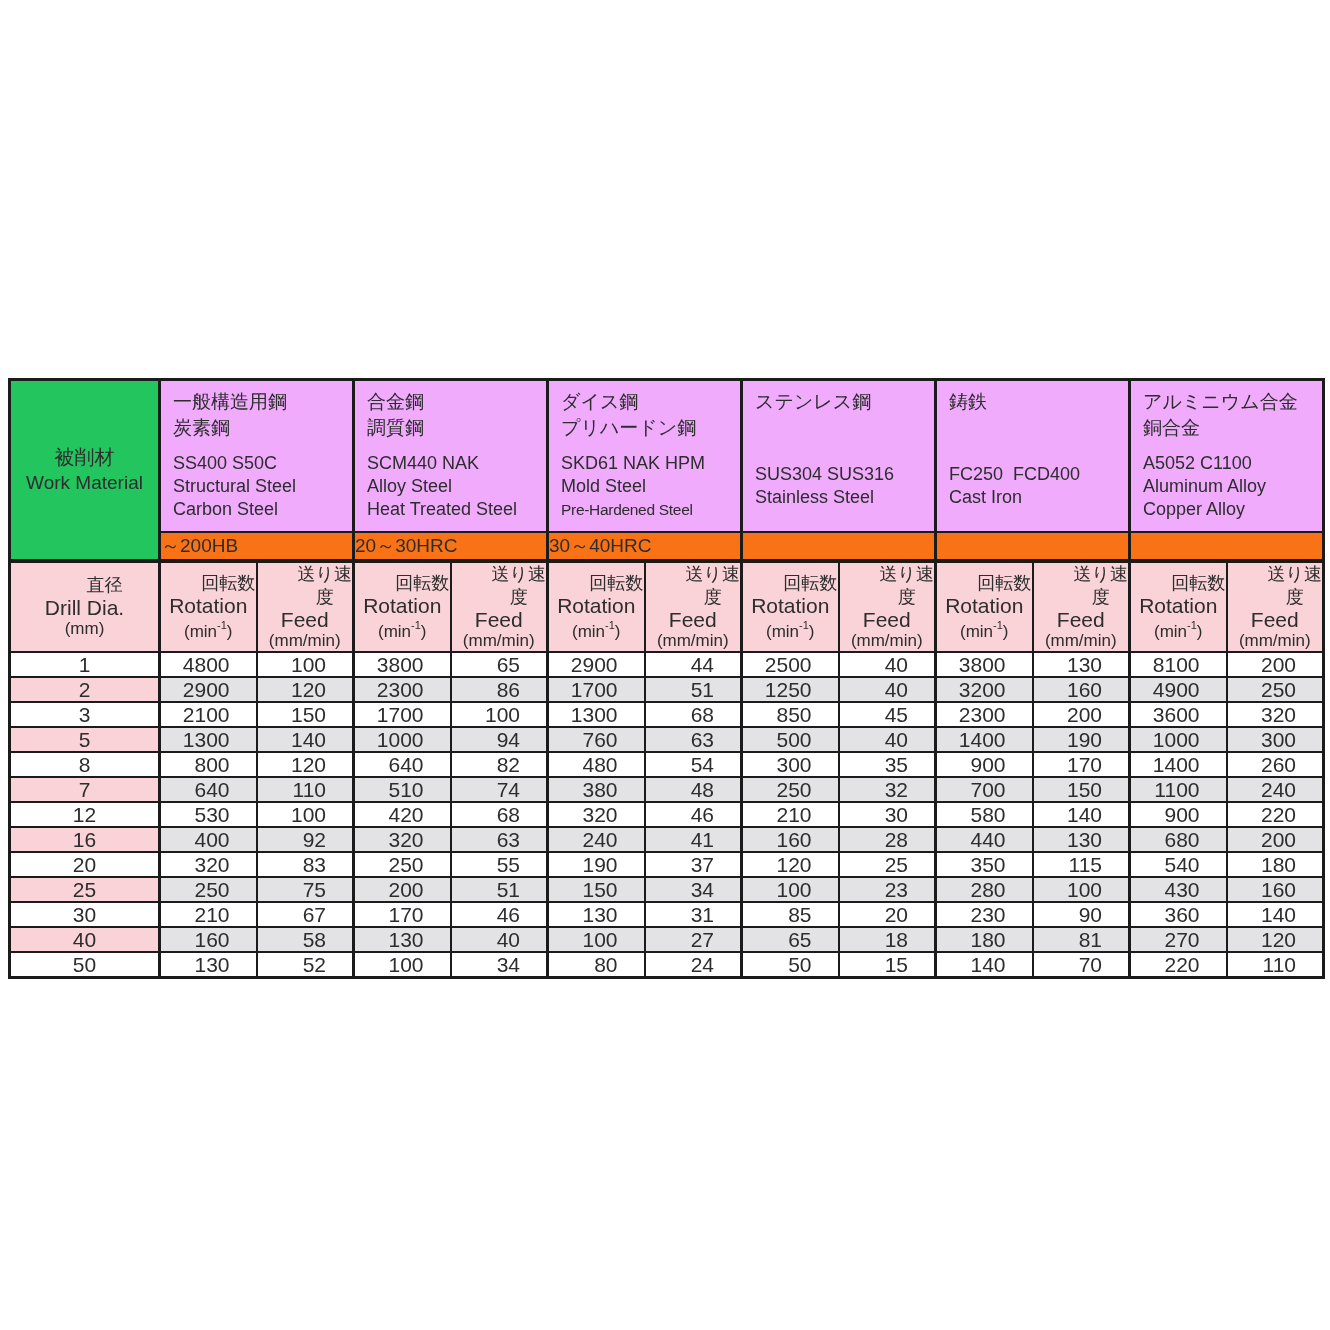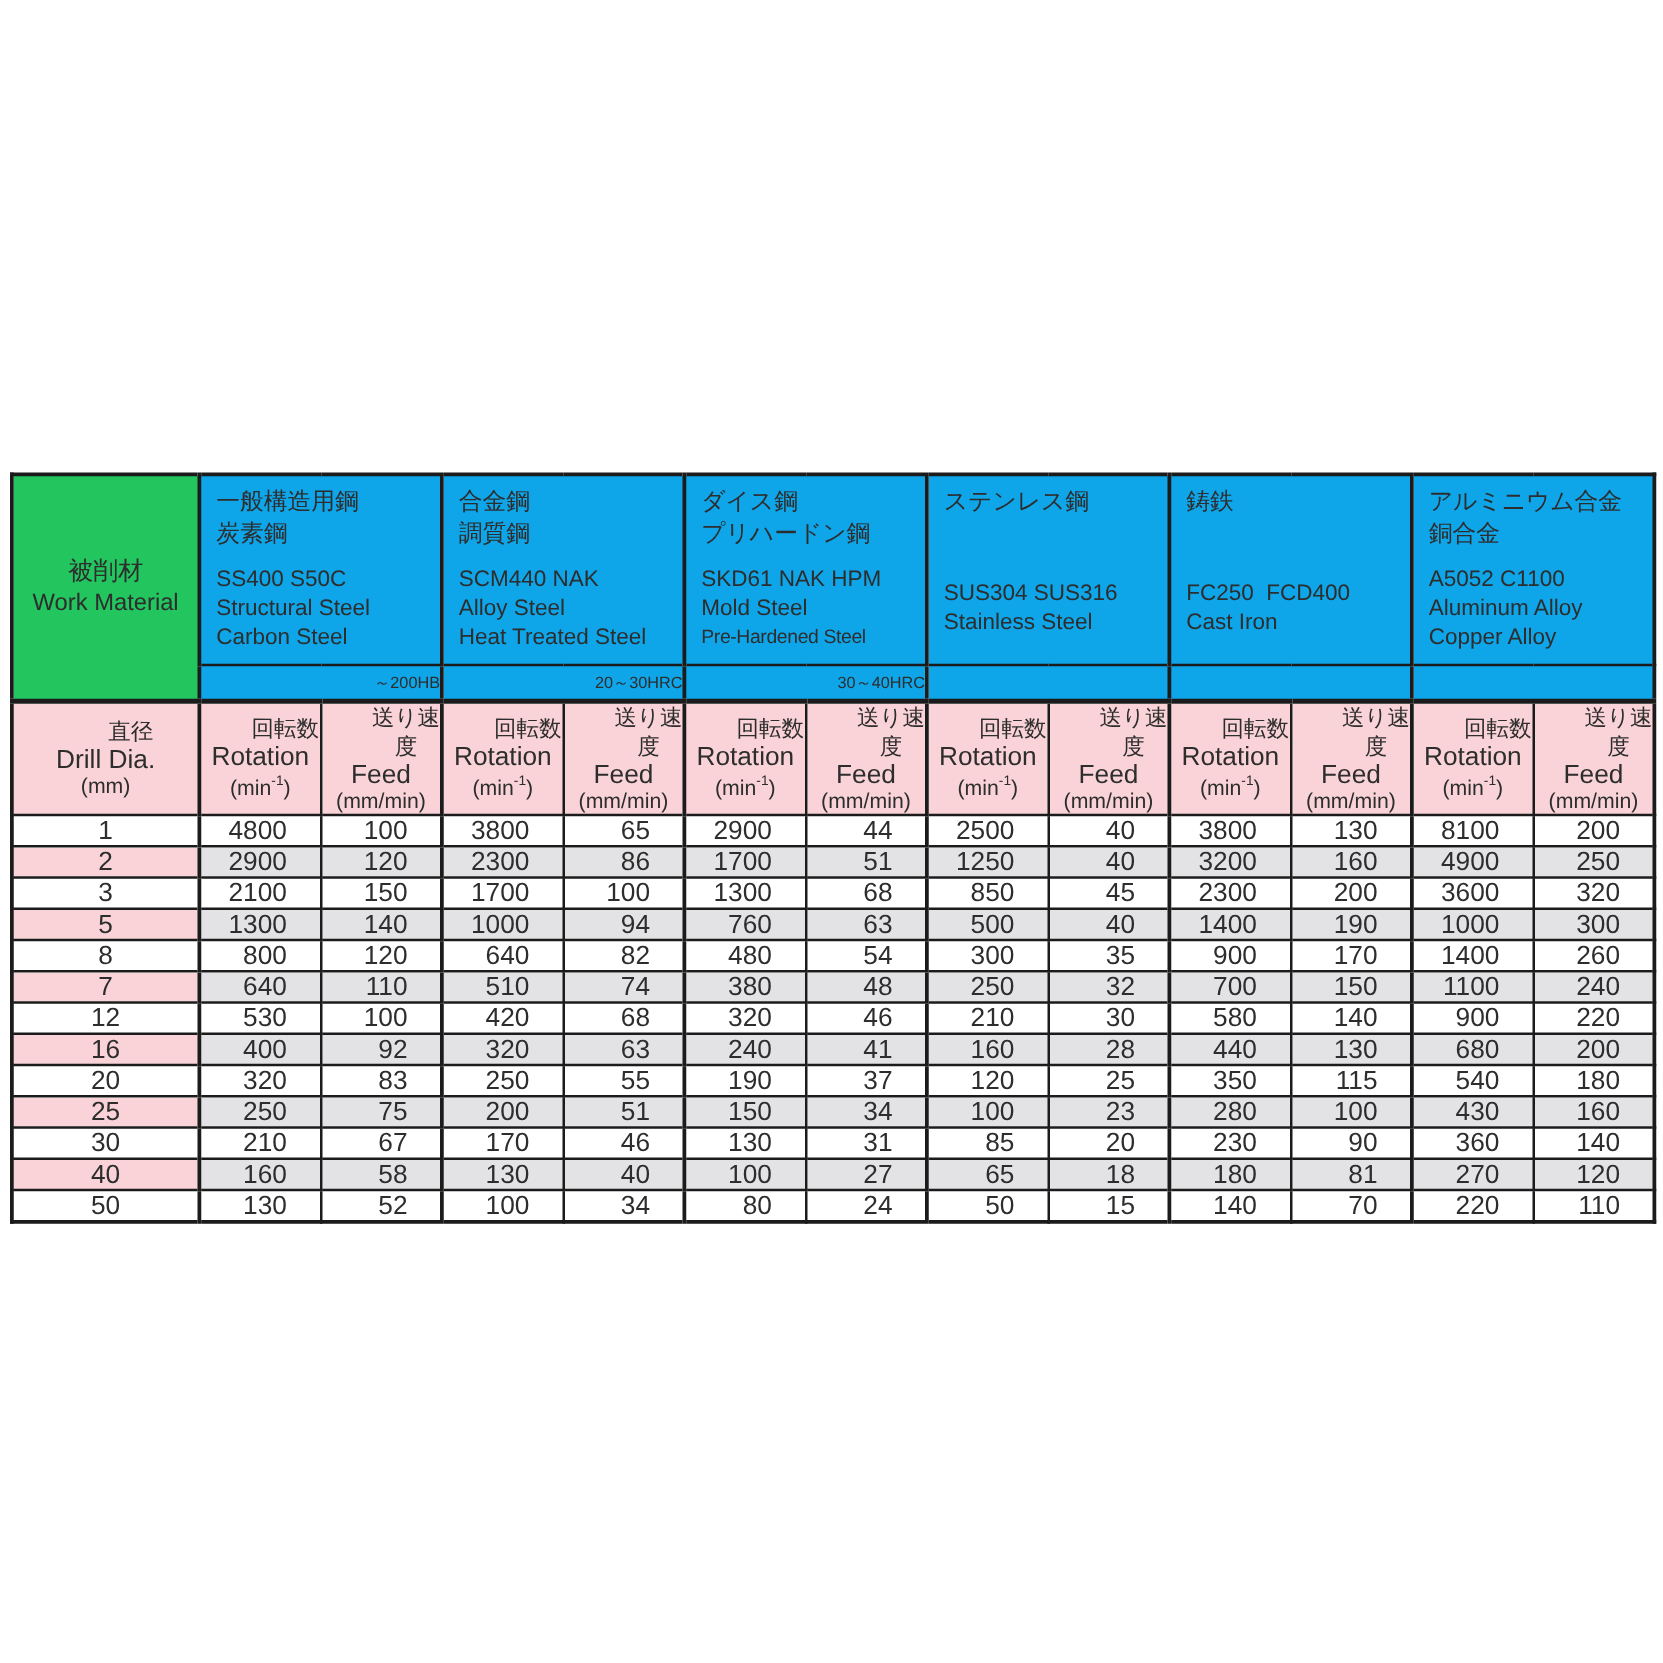--- a/index.html
+++ b/index.html
@@ -17,27 +17,27 @@
   td{border:2px solid #1b1b1b;padding:0;vertical-align:middle;overflow:hidden;}
   
   td.gs{border-left-width:3px;}
   
   tr.subheader td{border-top-width:4px;}
 
   
   td.corner{background:#22c55e;text-align:center;}
   .corner-jp{font-size:20px;line-height:26px;}
   .corner-en{font-size:19px;line-height:25px;}
-  td.mat{background:#0ea5e9;vertical-align:top;}
+  td.mat{background:#f0abfc;vertical-align:top;}
   .mcell{display:flex;flex-direction:column;height:148px;padding:8px 6px 4px 12px;box-sizing:border-box;}
   .mjp{min-height:58px;font-size:19px;line-height:26px;}
   .menwrap{flex:1;display:flex;flex-direction:column;justify-content:center;}
   .men{font-size:18px;line-height:23px;}
   .men .condensed{font-size:15.5px;letter-spacing:-0.3px;}
-  td.hard{background:#0ea5e9;text-align:right;font-size:13px;height:26px;line-height:24px;}
+  td.hard{background:#f97316;text-align:left;font-size:19px;height:26px;line-height:24px;}
 
   
   tr.subheader td{background:#f9d3d7;text-align:center;height:69px;}
   .sh1{font-size:18px;line-height:23px;padding-left:40px;}
   .sh2{font-size:21px;line-height:21px;}
   .unit{font-size:17px;line-height:21px;}
   .unit sup{font-size:11px;position:relative;top:-1px;}
 
   
   tr.datarow{height:25px;}

